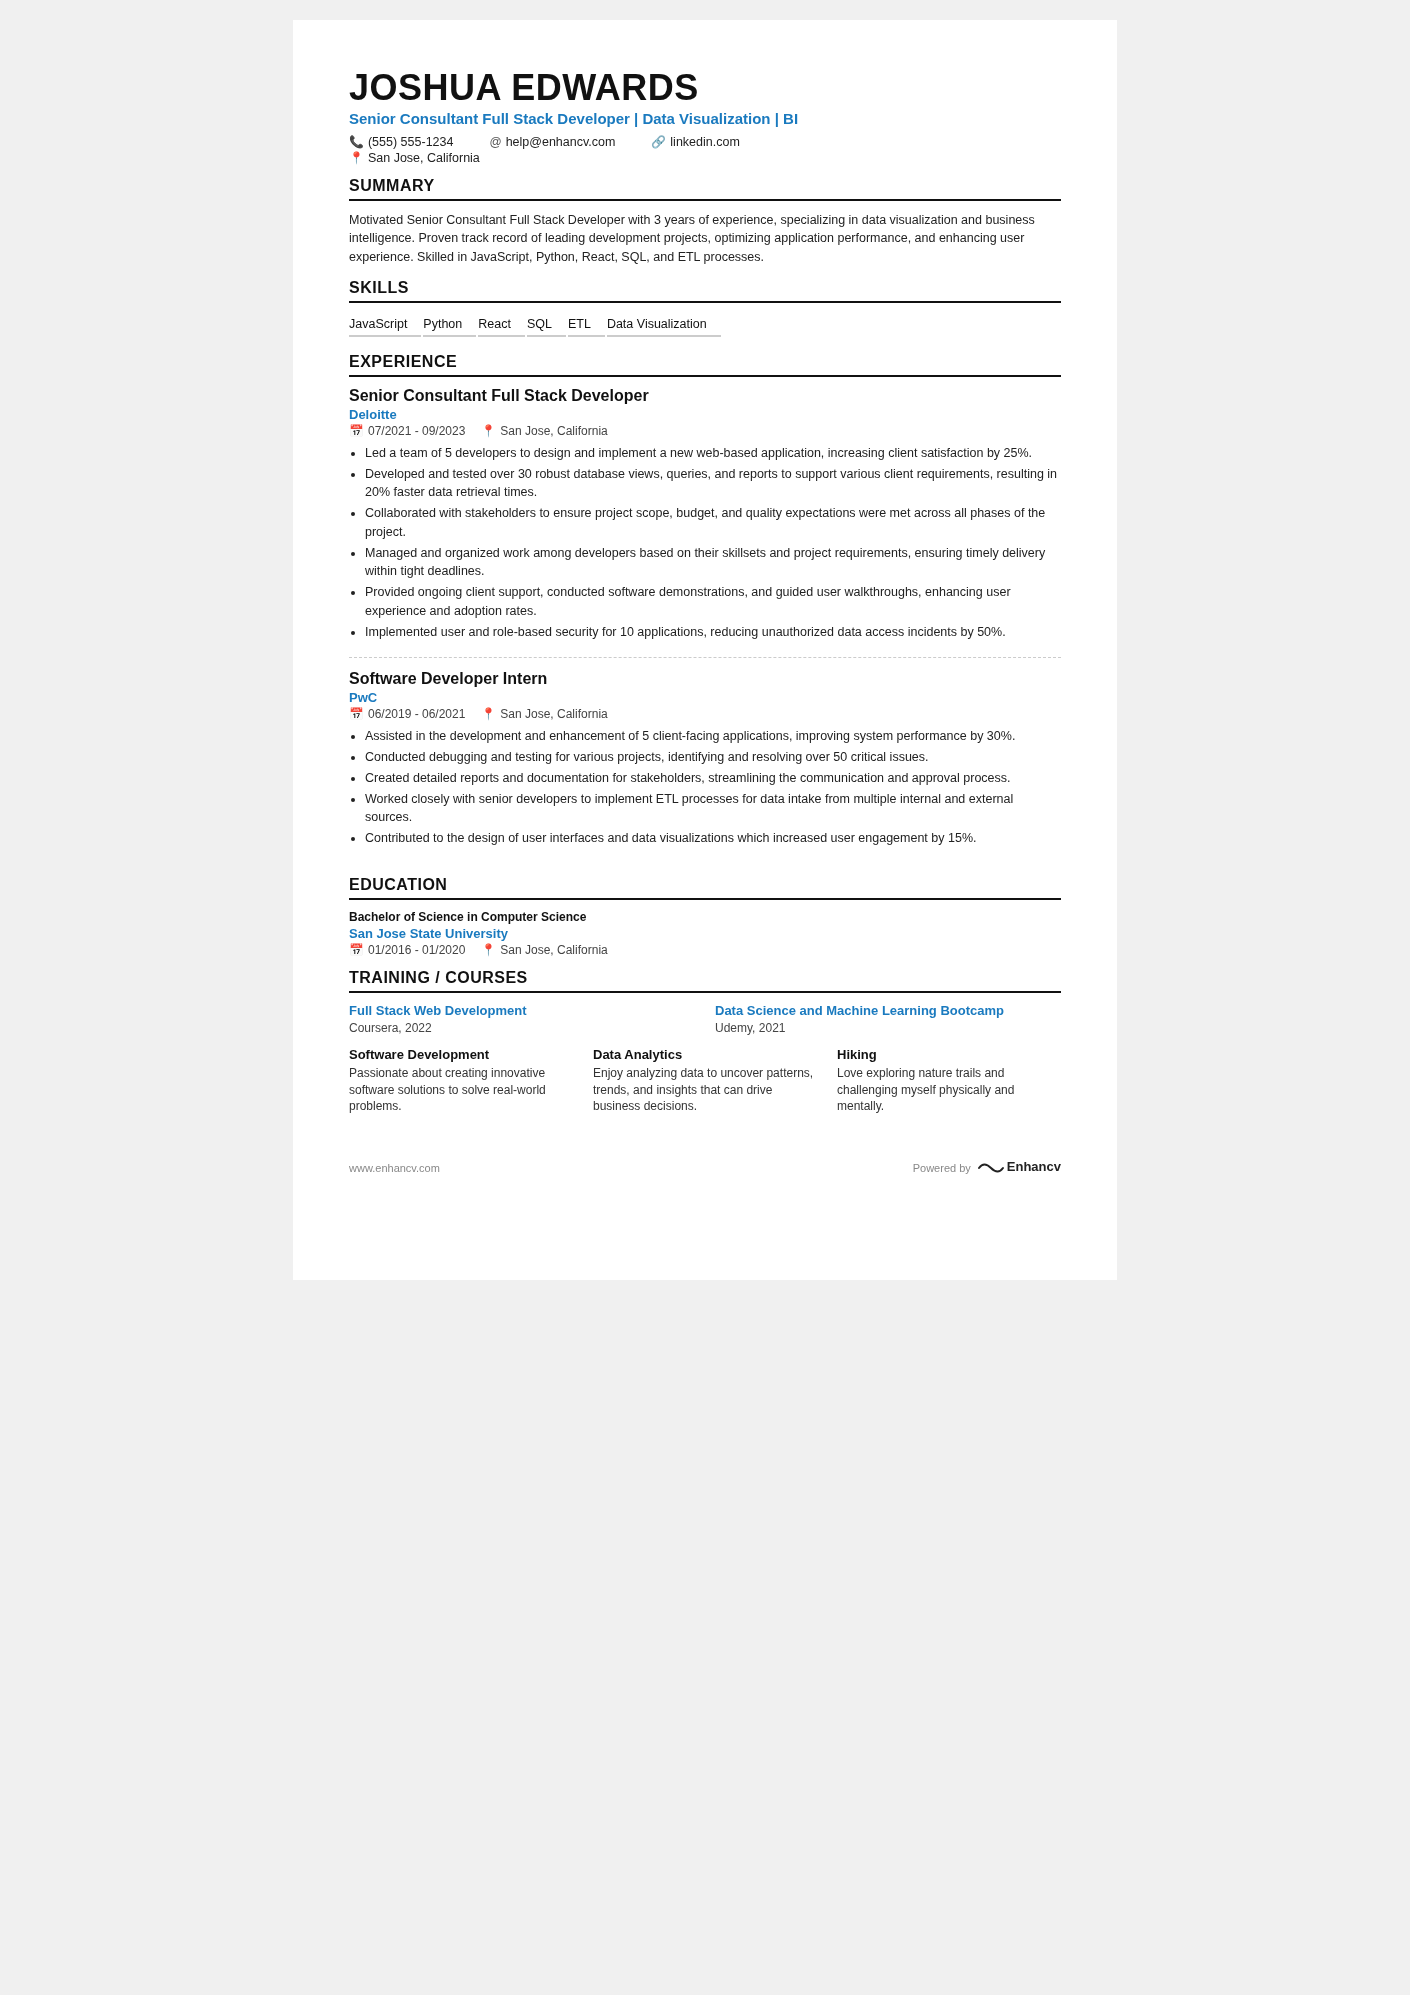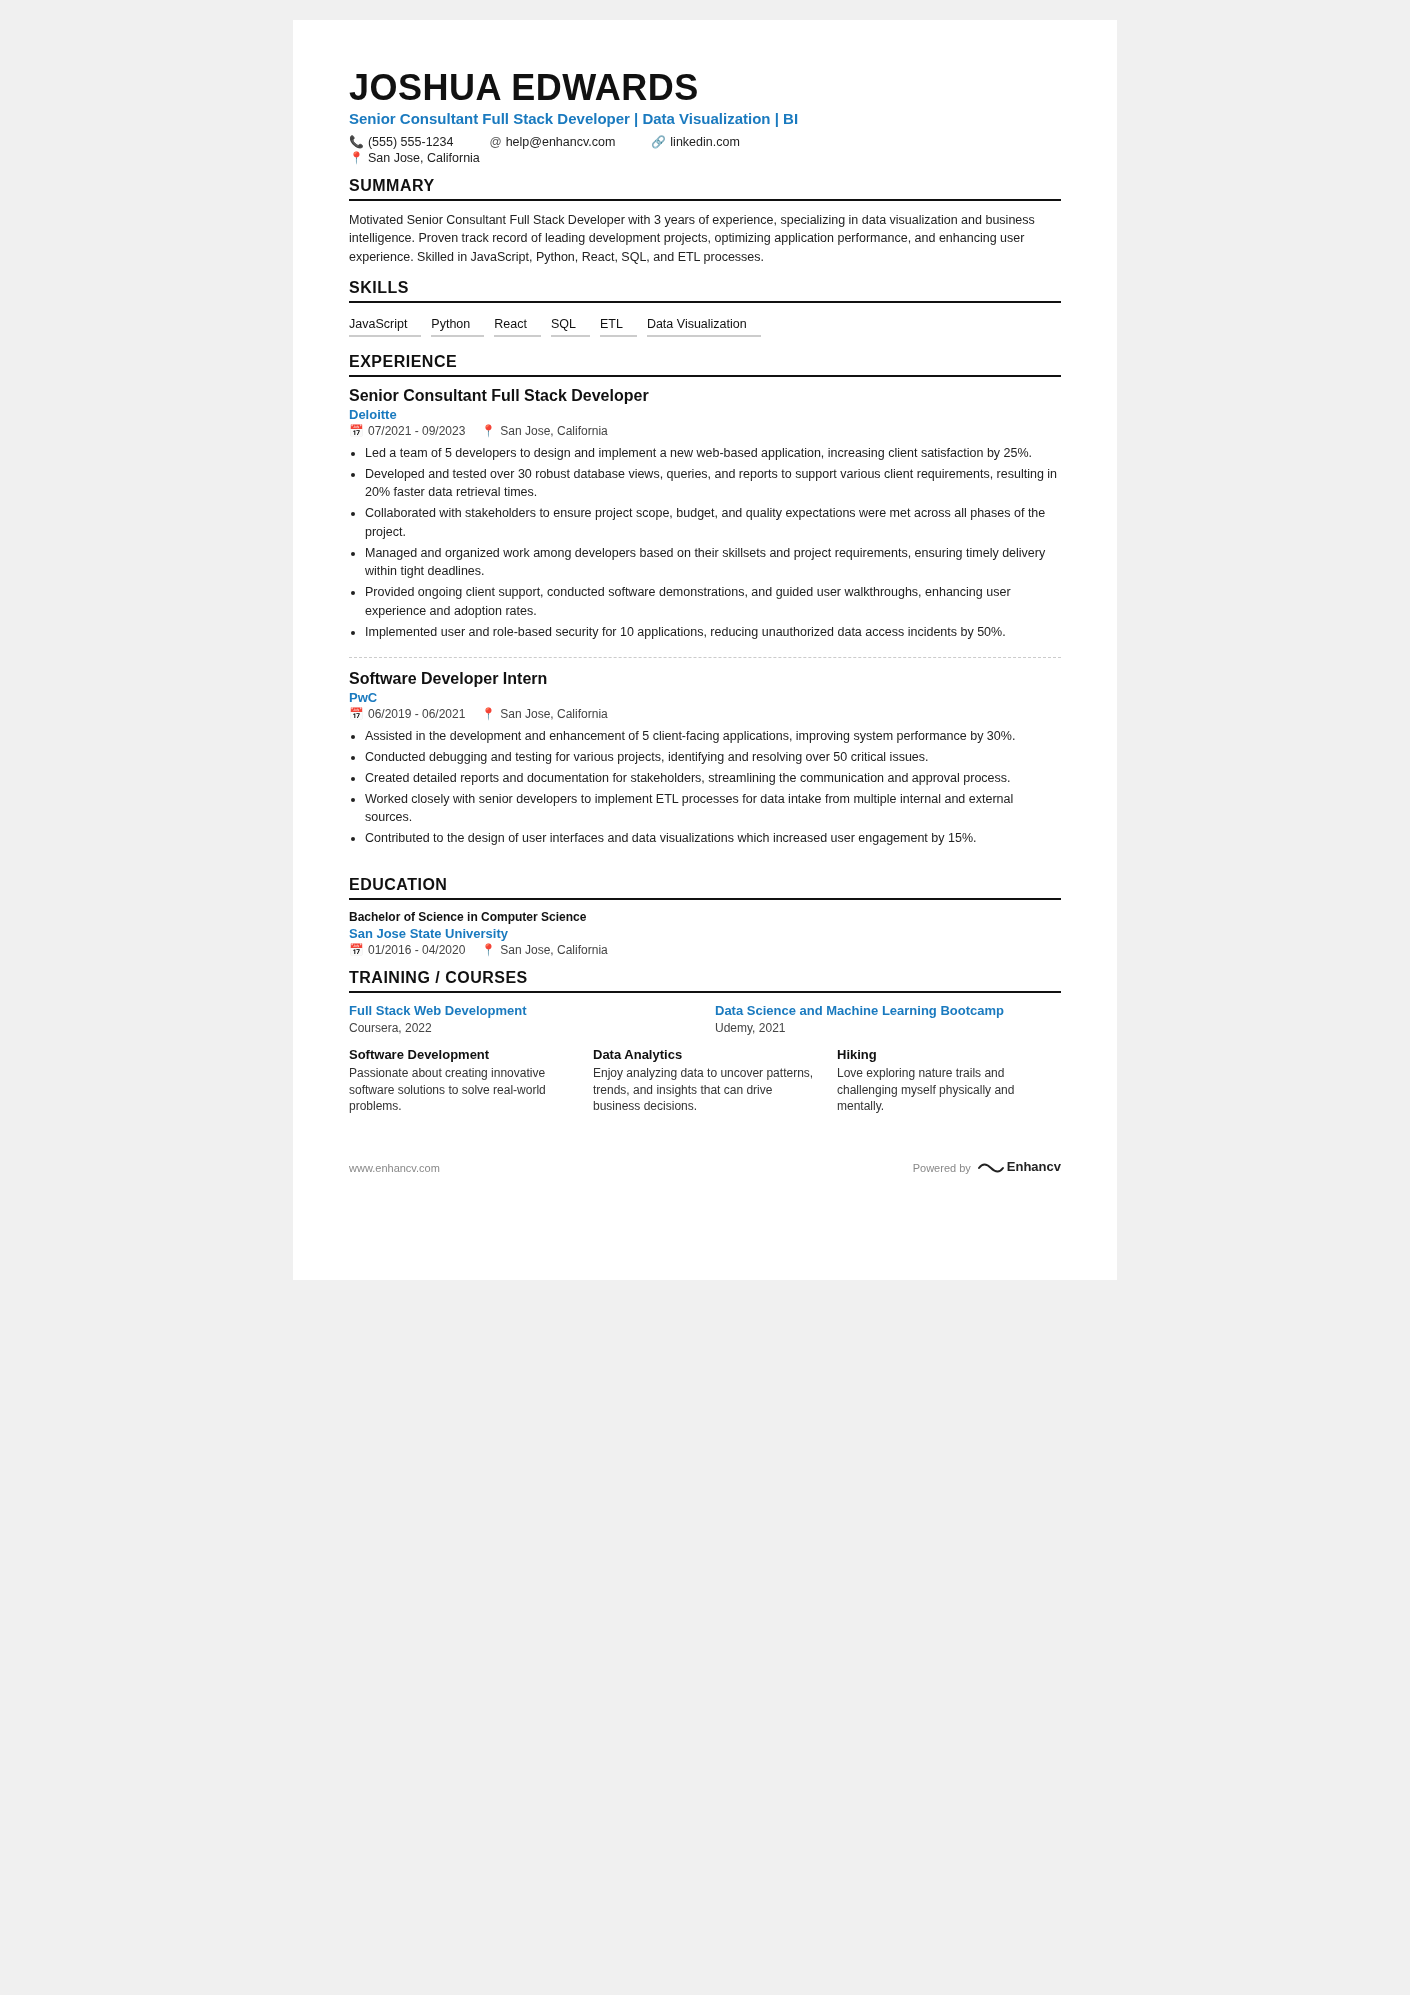--- a/index.html
+++ b/index.html
@@ -70,21 +70,21 @@
       border-bottom: 2px solid #111;
       margin-bottom: 10px;
     }
     .summary-text {
       font-size: 12.5px;
       color: #222;
       line-height: 1.5;
     }
     .skills-row {
       display: flex;
-      gap: 8px;
+      gap: 0;
       flex-wrap: wrap;
     }
     .skill-tag {
       font-size: 12.5px;
       color: #111;
       padding: 4px 14px 4px 0;
       border-bottom: 2px solid #ccc;
       margin-right: 2px;
       margin-bottom: 4px;
     }
@@ -302,21 +302,21 @@
       </div>
   </div>
 
   <div class="section">
     <div class="section-title">EDUCATION</div>
     <div class="edu-degree">Bachelor of Science in Computer Science</div>
     <div class="edu-school">San Jose State University</div>
     <div class="edu-meta">
       <div class="job-meta-item">
         <span>📅</span>
-        <span>01/2016 - 04/2020</span>
+        <span>01/2016 - 01/2020</span>
       </div>
       <div class="job-meta-item">
         <span>📍</span>
         <span>San Jose, California</span>
       </div>
     </div>
   </div>
 
   <div class="section">
     <div class="section-title">TRAINING / COURSES</div>

